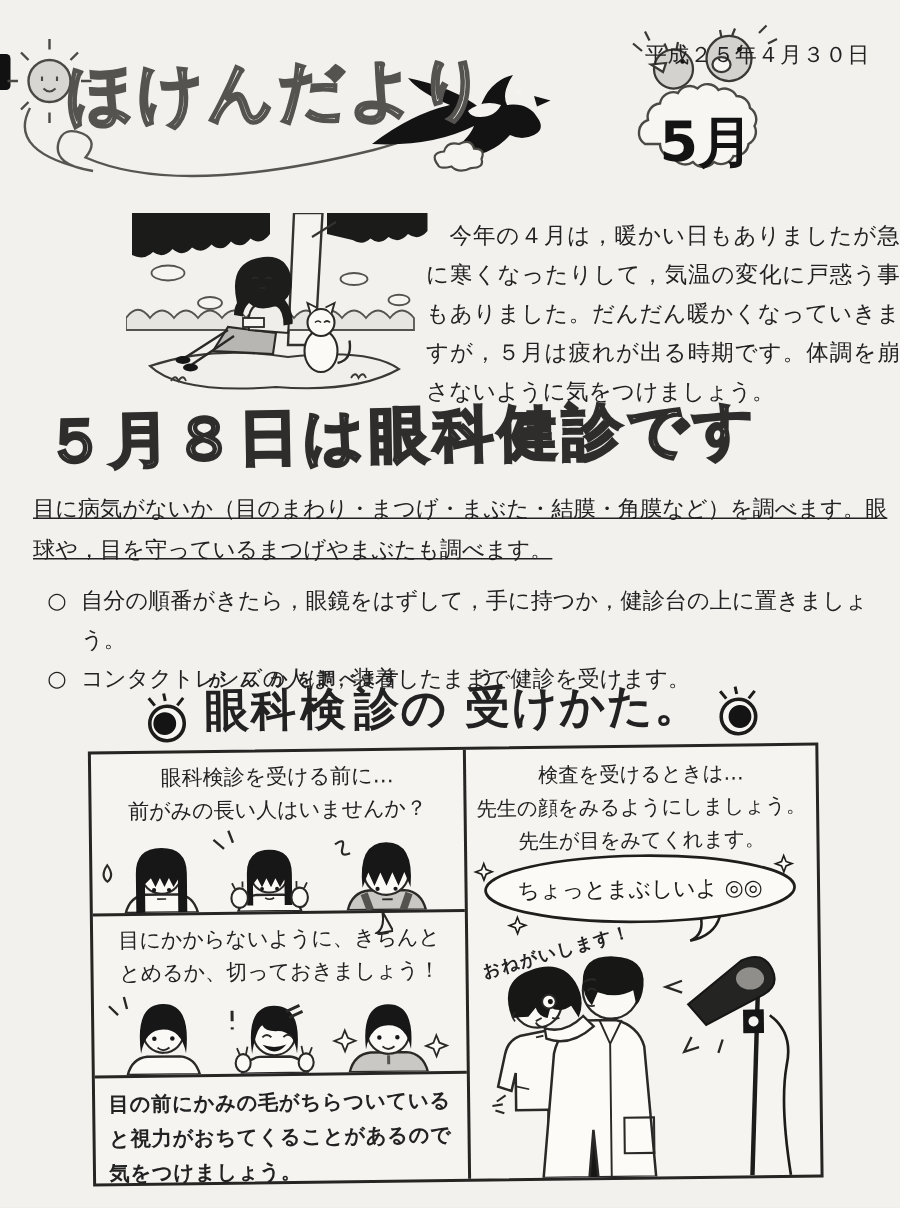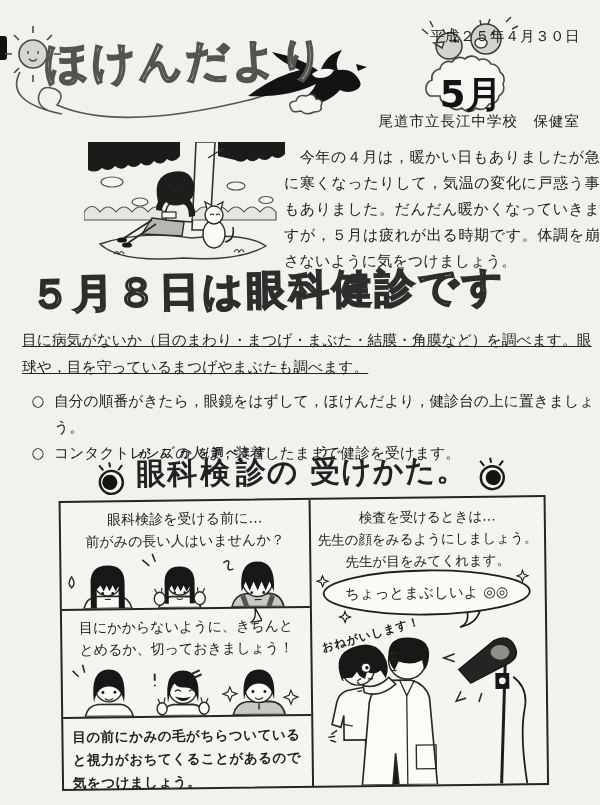--- a/index.html
+++ b/index.html
@@ -105,21 +105,20 @@
         <path d="M481 15 l-1 -5 M488 14 l2 -5" fill="none"></path>
         <path d="M428 24 l-6 -5 M433 17 l-3 -6 M506 12 l5 -5 M512 19 l6 -3" fill="none"></path>
       </g>
       <path d="M430 86 a9 9 0 0 1 2 -16 a9 9 0 0 1 8 -11 a9 9 0 0 1 12 -7 a9 9 0 0 1 13 -3 a9 9 0 0 1 14 1 a9 9 0 0 1 12 4 a9 9 0 0 1 9 8 a9 9 0 0 1 3 12 a9 9 0 0 1 -4 12 a9 9 0 0 1 -10 8 a9 9 0 0 1 -13 4 a9 9 0 0 1 -14 0 a9 9 0 0 1 -13 -3 a9 9 0 0 1 -9 -9 z" fill="#f7f6f2" stroke="#4a4944" stroke-width="1.6"></path>
       <text x="471" y="97" text-anchor="middle" font-size="37" font-weight="800" fill="#131313">5月</text>
     </g>
   </svg>
 
   <div class="abs newsletter-title">ほけんだより</div>
   <div class="abs issue-date">平成２５年４月３０日</div>
-  <div class="abs school-name">尾道市立長江中学校　保健室</div>
 
   <svg class="abs intro-illustration" viewBox="0 0 205 124">
     <path d="M4 0 H96 V14 q-6 8 -13 3 q-6 8 -13 2 q-6 8 -13 2 q-6 7 -13 2 q-6 7 -13 1 q-6 7 -13 2 q-6 6 -14 2 Z" fill="#1b1b19"></path>
     <path d="M134 0 H201 V12 q-6 7 -13 2 q-6 7 -13 2 q-6 6 -12 1 q-5 5 -12 1 L134 14 Z" fill="#1b1b19"></path>
     <path d="M112 0 L108 88 L126 88 L131 0 Z" fill="#f5f4f1" stroke="#33322f" stroke-width="1.6"></path>
     <path d="M124 16 L140 6" stroke="#33322f" stroke-width="1.4"></path>
     <g fill="#f5f4f1" stroke="#55534f" stroke-width="1.2">
       <ellipse cx="28" cy="40" rx="11" ry="5"></ellipse>
       <ellipse cx="56" cy="60" rx="8" ry="4"></ellipse>
       <ellipse cx="152" cy="44" rx="9" ry="4"></ellipse>
@@ -149,21 +148,21 @@
 
   <div class="abs intro-text">　今年の４月は，暖かい日もありましたが急に寒くなったりして，気温の変化に戸惑う事もありました。だんだん暖かくなっていきますが，５月は疲れが出る時期です。体調を崩さないように気をつけましょう。</div>
 
   <div class="abs headline">５月８日は眼科健診です</div>
 
   <div class="abs exam-description">目に病気がないか（目のまわり・まつげ・まぶた・結膜・角膜など）を調べます。眼球や，目を守っているまつげやまぶたも調べます。</div>
 
   <div class="abs bullet-list">
     <div class="bullet-row">
       <span class="bullet-marker">○</span>
-      <span>自分の順番がきたら，眼鏡をはずして，ほけんだより，健診台の上に置きましょう。</span>
+      <span>自分の順番がきたら，眼鏡をはずして，手に持つか，健診台の上に置きましょう。</span>
     </div>
     <div class="bullet-row">
       <span class="bullet-marker">○</span>
       <span>コンタクトレンズの人は，装着したままで健診を受けます。</span>
     </div>
   </div>
 
   <div class="abs comic">
     <div class="comic-title-row">
       <svg class="eye-icon" viewBox="0 0 30 34">

